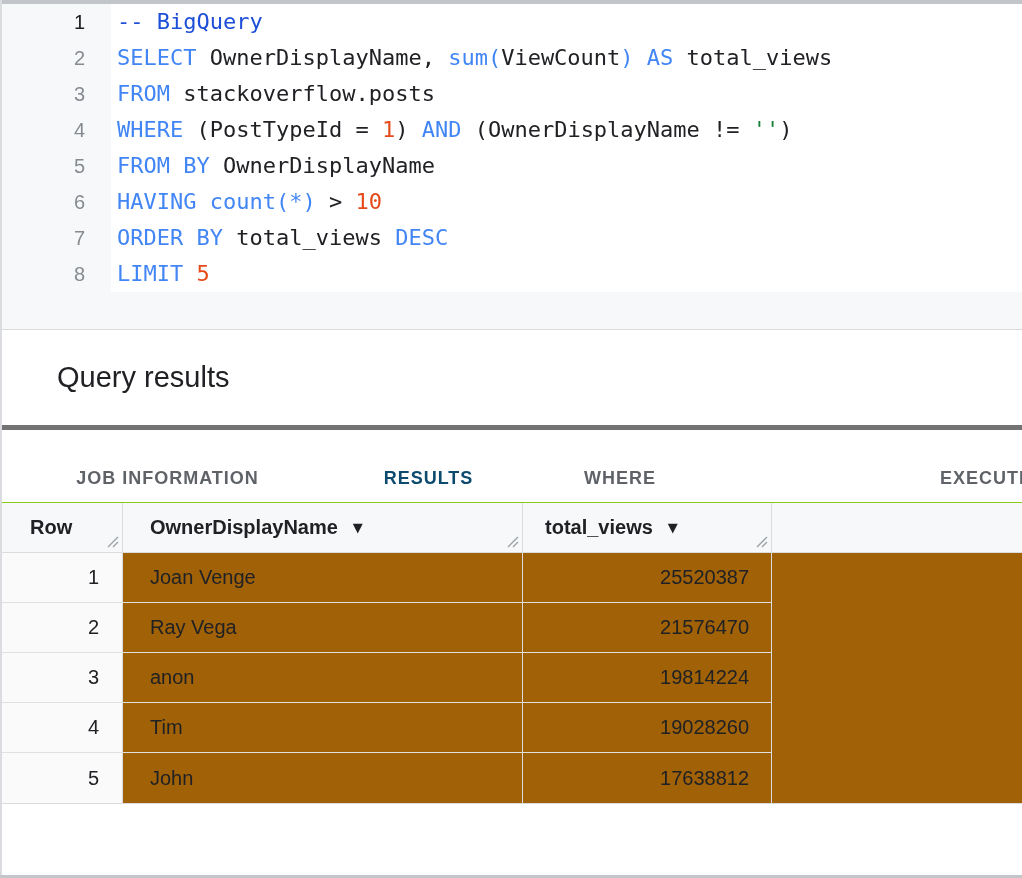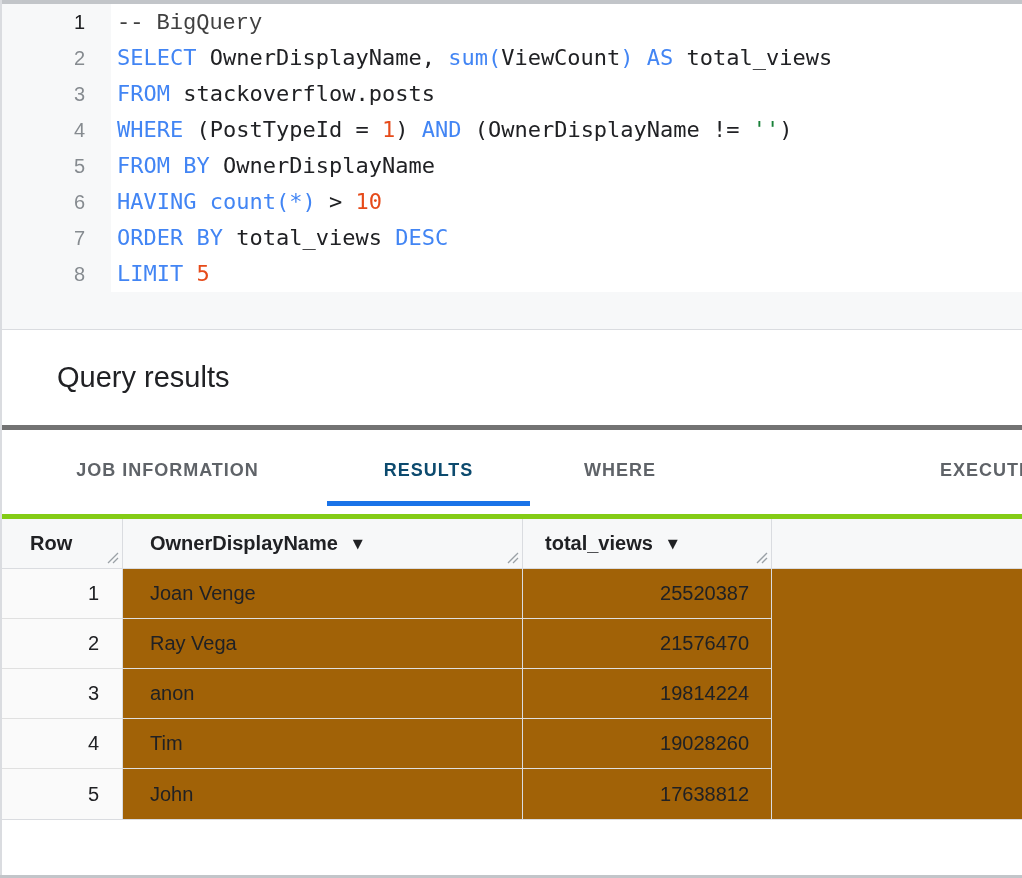--- a/index.html
+++ b/index.html
@@ -20,50 +20,50 @@
     width:111px;flex:0 0 111px;box-sizing:border-box;background:#F7F8F9;
     text-align:right;padding-right:26px;font-size:20px;color:#868B90;
   }
   .code-line.active .gutter{color:#202124;}
   .code{
     font-family:"DejaVu Sans Mono",monospace;font-size:22px;white-space:pre;
     padding-left:6px;color:#202124;
   }
   .tk-kw{color:#4285F4;}
   .tk-fn{color:#4285F4;}
-  .tk-comment{color:#404040;font-family:Liberation Mono, monospace;}
+  .tk-comment{color:#1d4ed8;}
   .tk-num{color:#E64A19;}
   .tk-str{color:#188038;}
   .tk-plain{color:#202124;}
   .editor-fill{height:37px;background:#F7F8F9;border-bottom:1px solid #DADCE0;}
 
   
   .results-header{
     height:100px;box-sizing:border-box;border-bottom:5px solid #737373;
     display:flex;align-items:center;padding-left:57px;background:#ffffff;
   }
   .results-title{font-size:29px;color:#202124;}
 
   
   .tabs{position:relative;height:72px;background:#ffffff;}
   .tab{
-    position:absolute;top:4px;height:72px;display:flex;align-items:center;justify-content:center;
+    position:absolute;top:12px;height:72px;display:flex;align-items:center;justify-content:center;
     font-size:18px;font-weight:bold;letter-spacing:1px;color:#5F6368;cursor:pointer;box-sizing:border-box;
   }
   .tab-job{left:30px;width:275px;}
   .tab-results{left:327px;width:203px;color:#0c4a6e;}
   .tab-results::after{
     content:"";position:absolute;left:0;right:0;bottom:0;height:5px;background:#1A73E8;
   }
   .tab-chart{left:545px;width:150px;}
   .tab-json{left:717px;width:150px;}
   .tab-exec{left:940px;width:170px;justify-content:flex-start;overflow:hidden;}
 
   
-  .rtable{border-top:5px solid #84cc16;border-bottom:1px solid #DADCE0;margin-top:12px;}
+  .rtable{border-top:1px solid #84cc16;border-bottom:1px solid #DADCE0;}
   .trow{display:grid;grid-template-columns:123px 400px 249px 1fr;height:50px;}
   .cell{
     box-sizing:border-box;display:flex;align-items:center;
     font-size:20px;color:#202124;background:#a16207;
     border-right:1px solid #DADCE0;border-bottom:1px solid #E0E0E0;
   }
   .trow.head .cell{background:#F7F8F9;font-weight:bold;border-bottom:1px solid #DADCE0;position:relative;}
   .cell.filler{border-right:none;border-bottom:none;}
   .trow.head .cell.filler{border-bottom:1px solid #DADCE0;}
   .trow.data:last-child .cell{border-bottom:none;}

